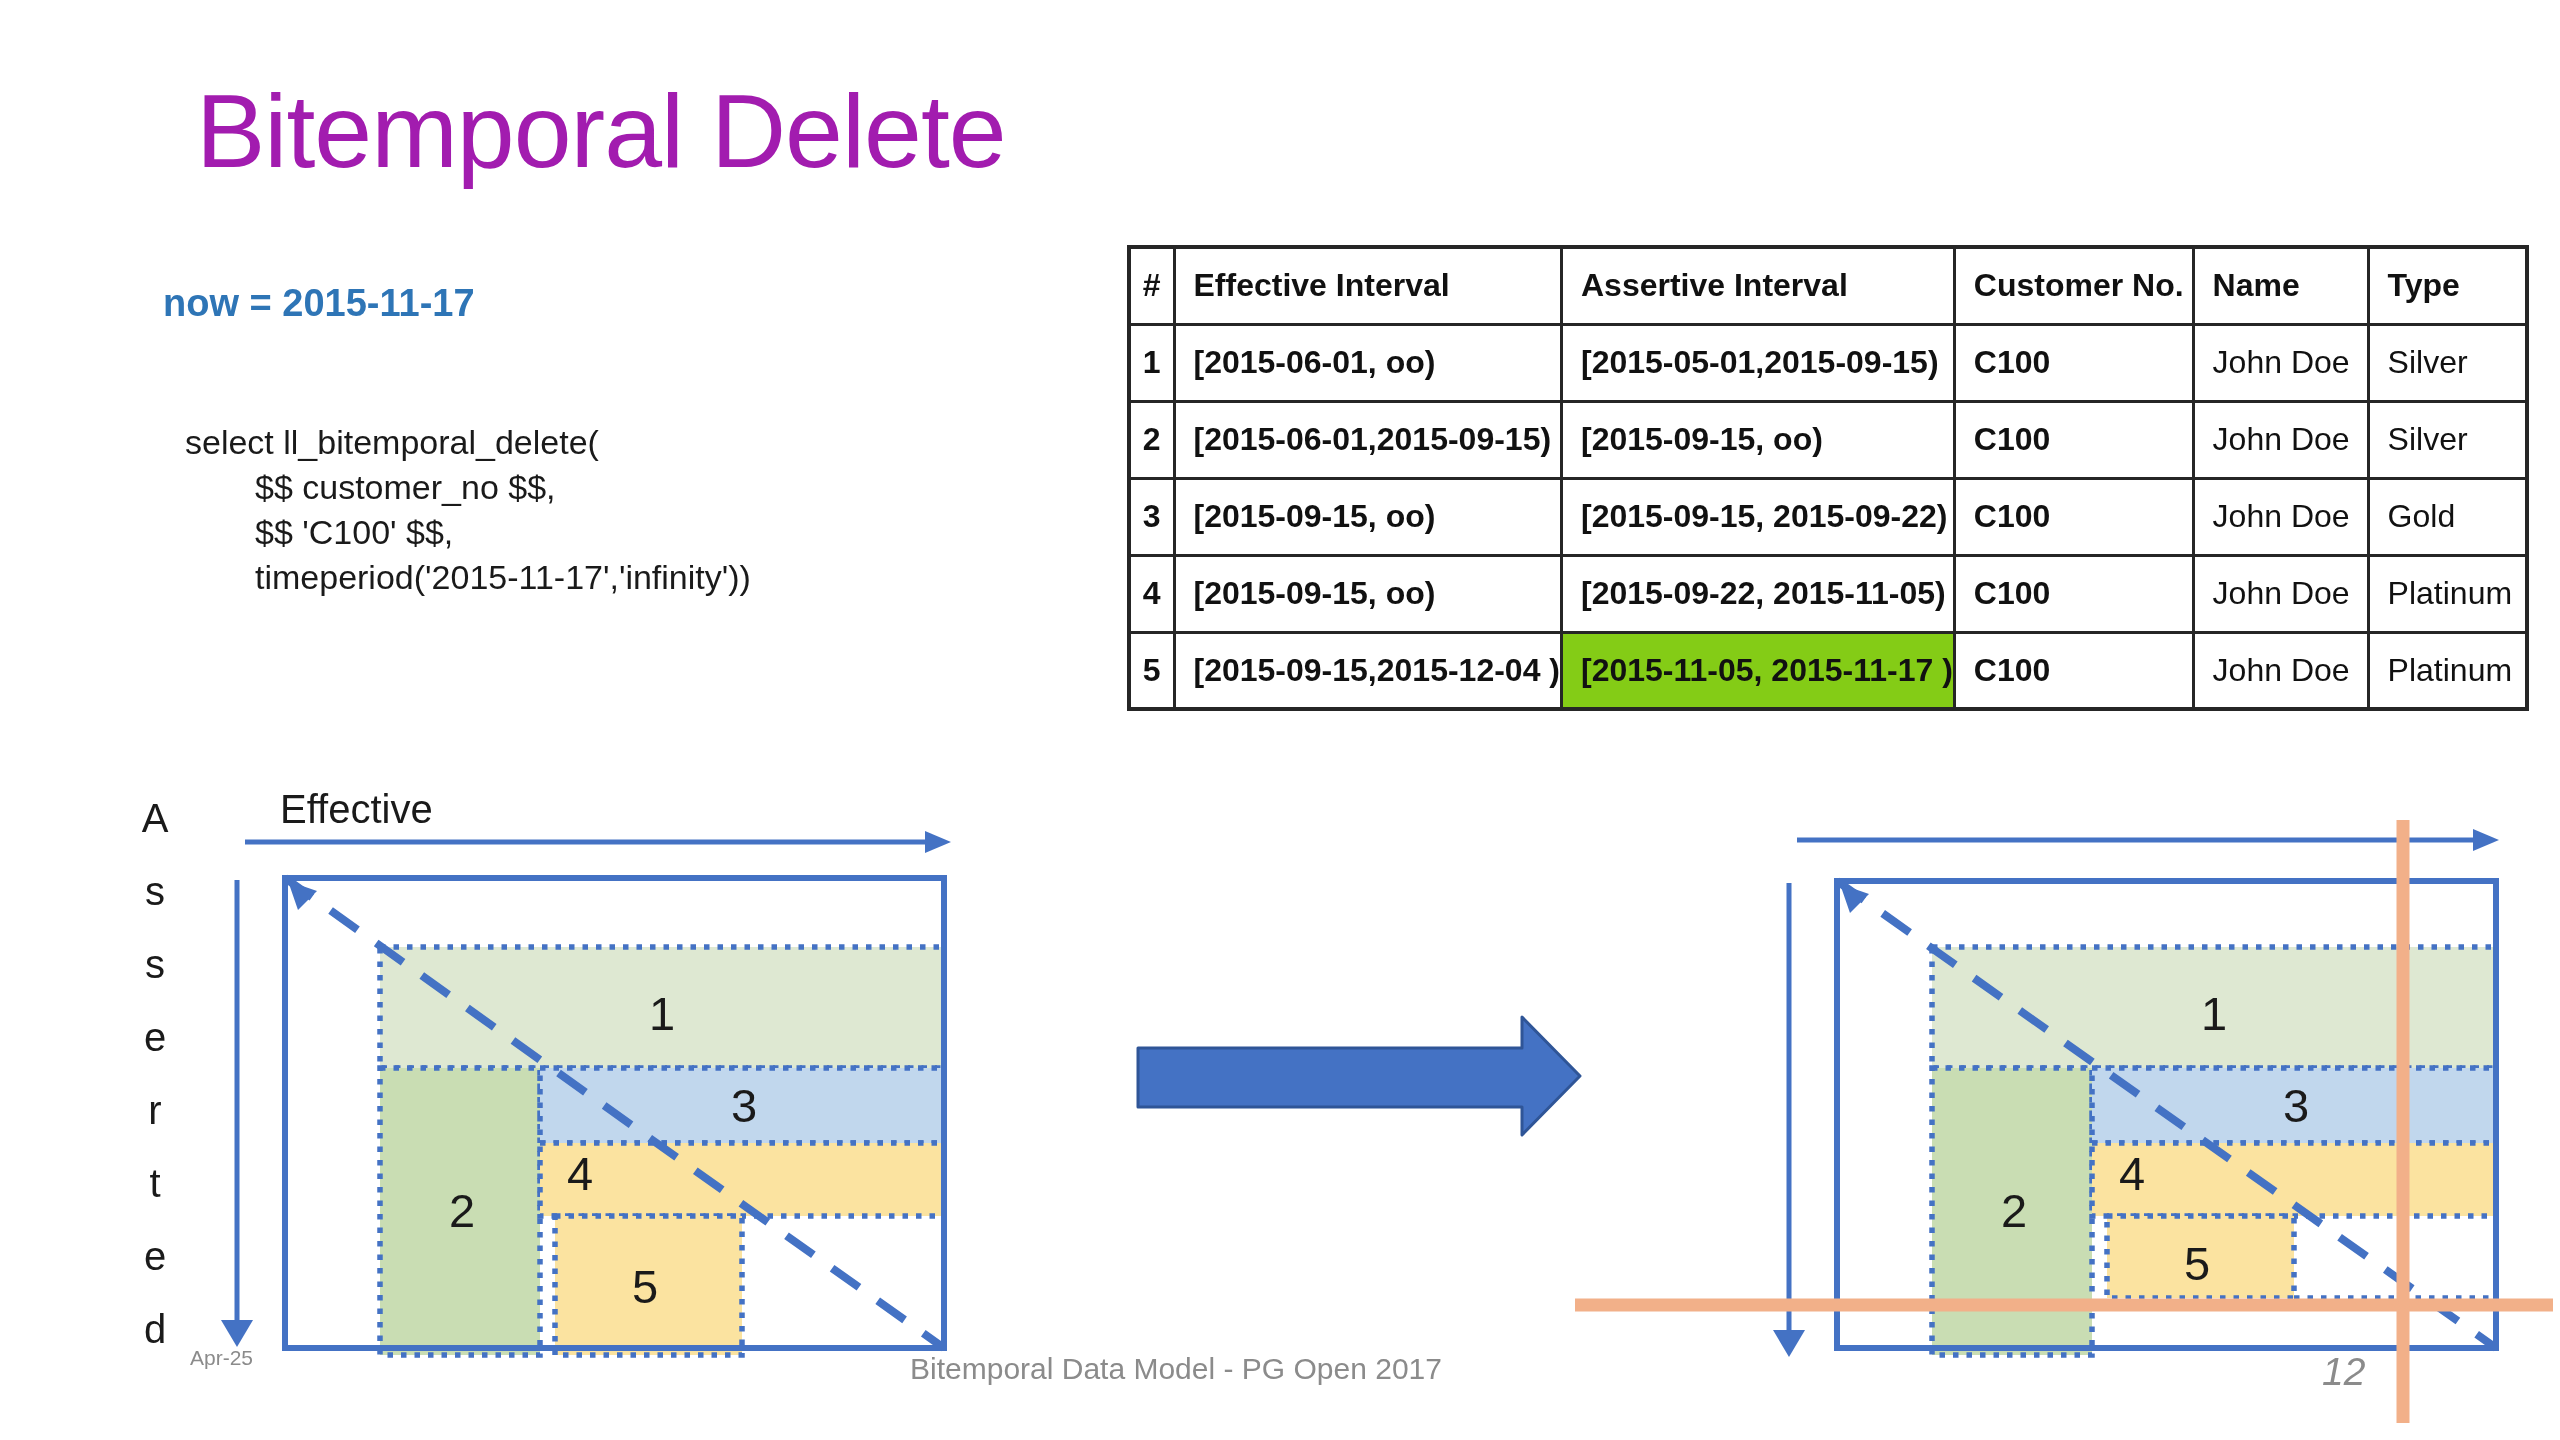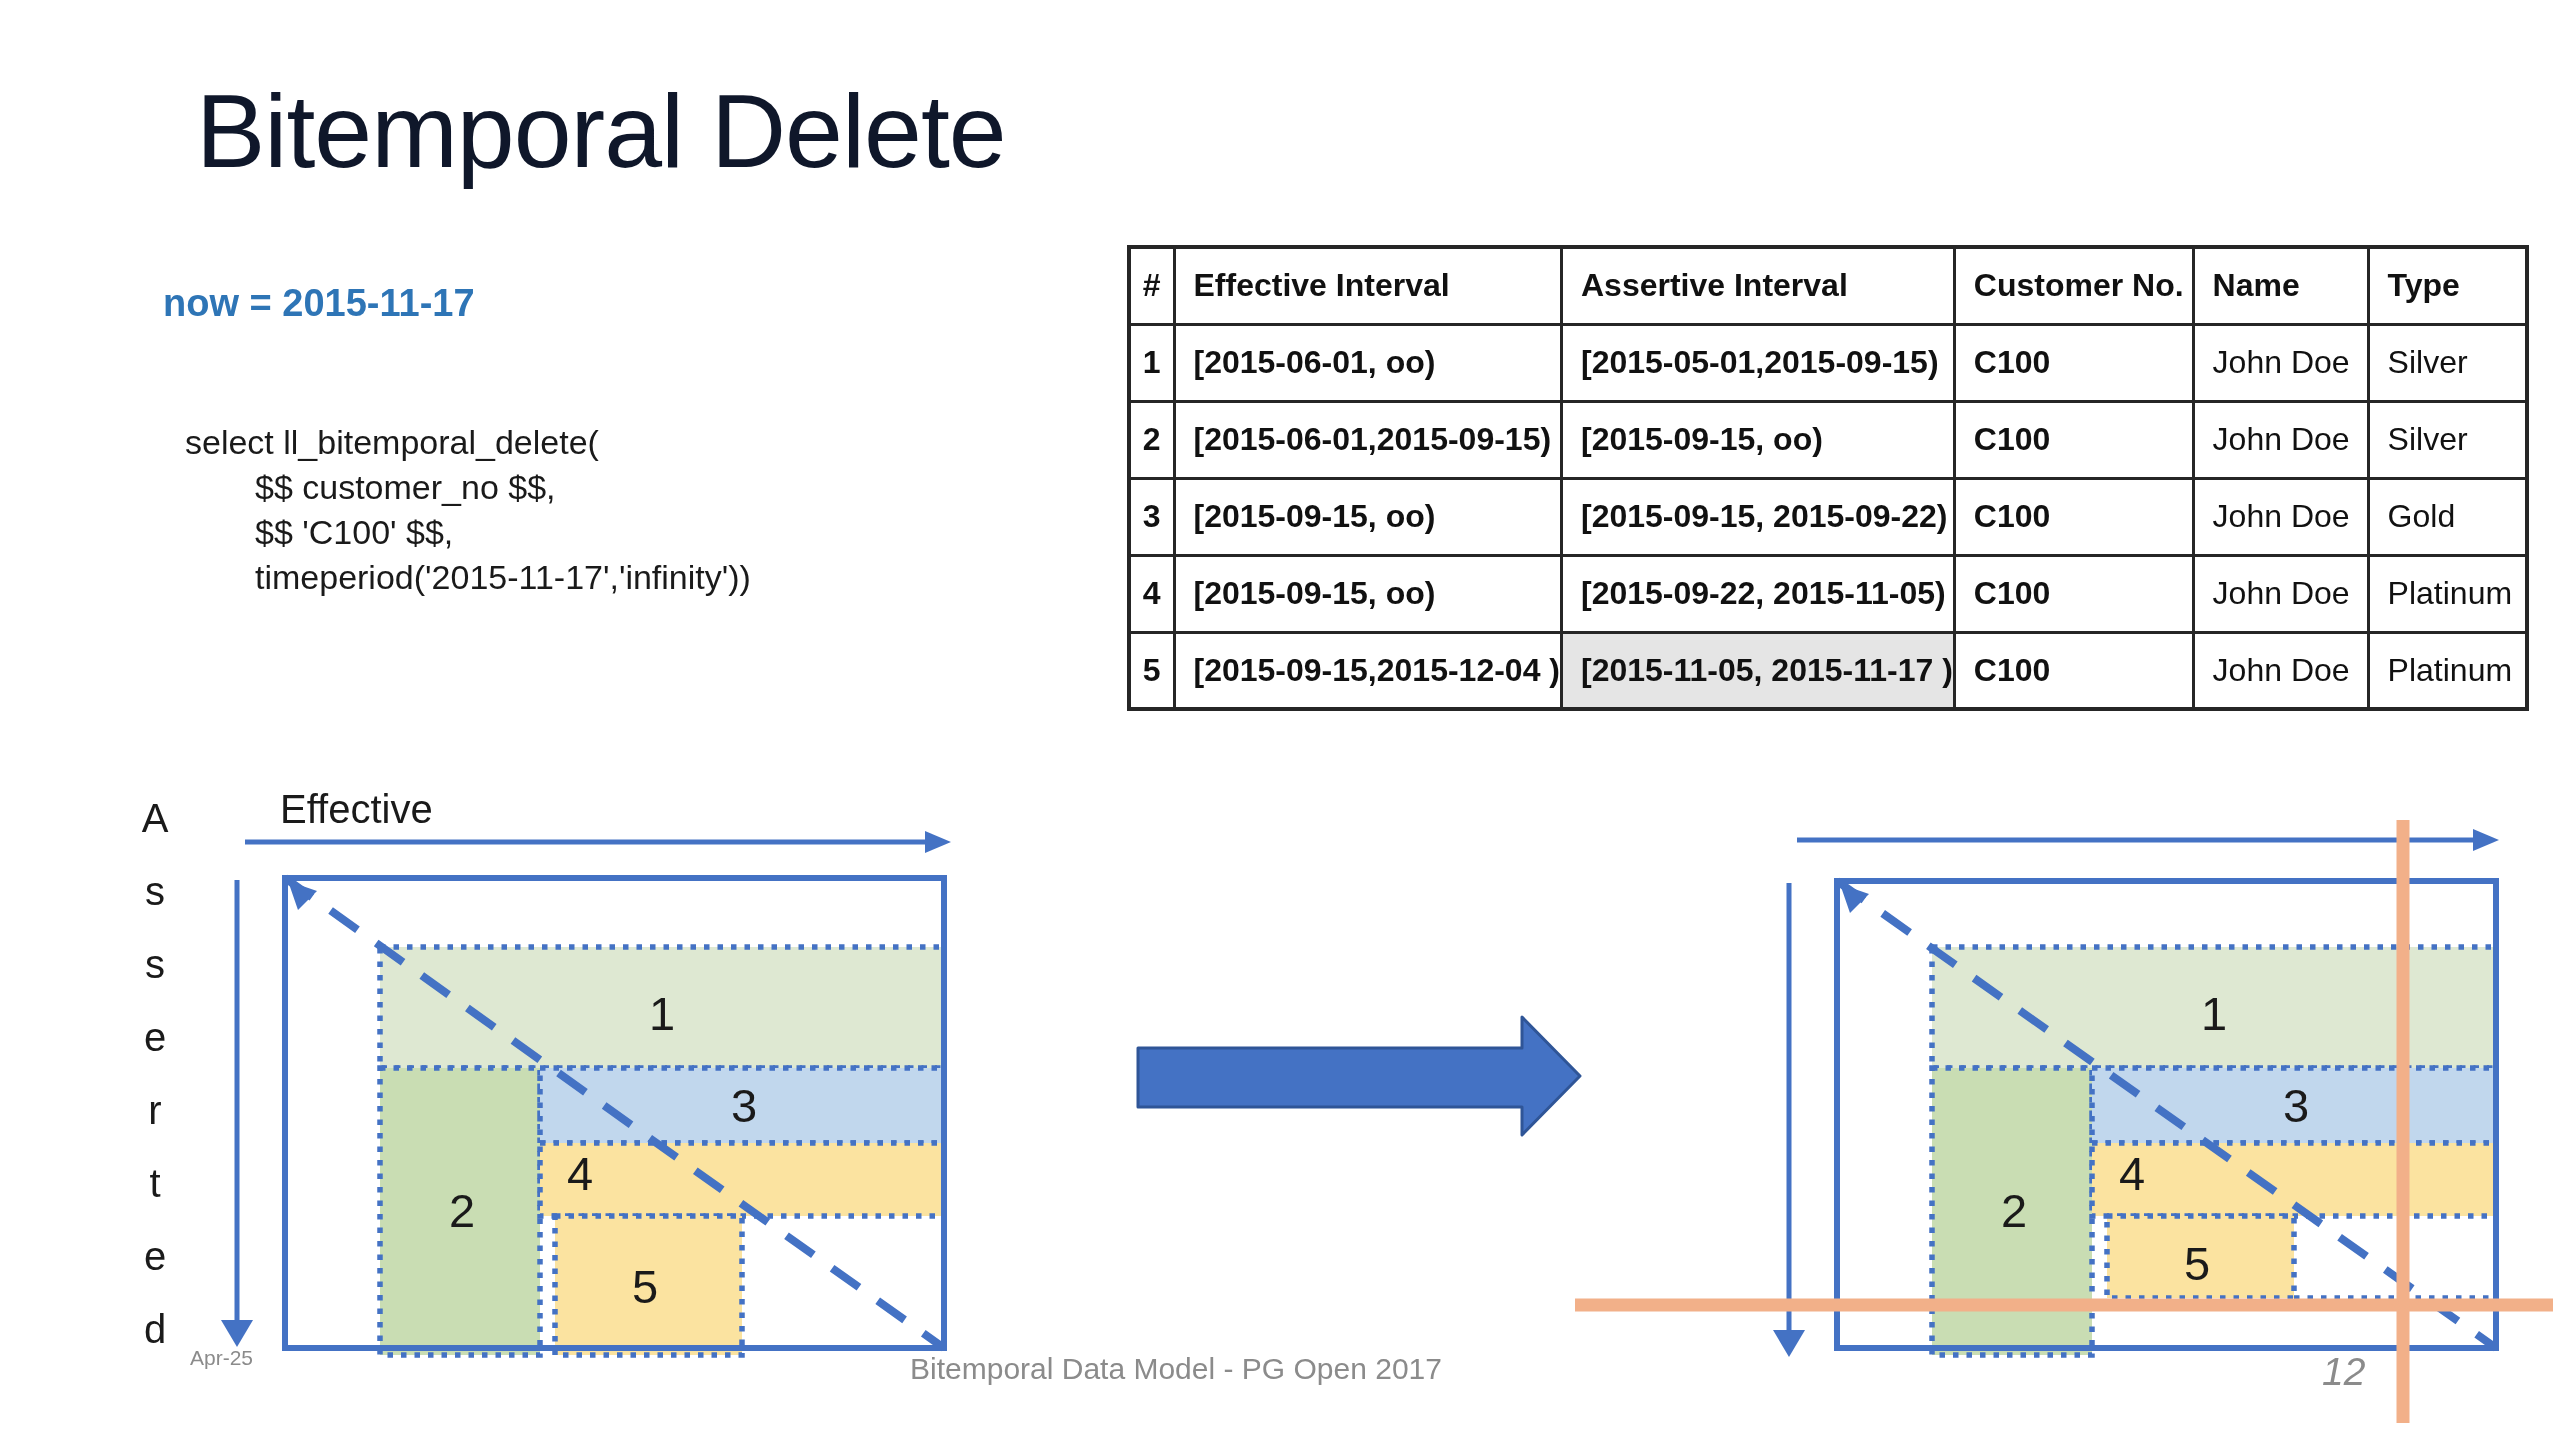--- a/index.html
+++ b/index.html
@@ -2,21 +2,21 @@
 <html><head>
 <meta charset="utf-8">
 <style>
   html,body{margin:0;padding:0;background:#666;}
   .slide{
     position:relative; width:2560px; height:1440px; background:#ffffff;
     overflow:hidden; font-family:"Liberation Sans", sans-serif; color:#1b1b1b;
   }
   .title{
     position:absolute; left:196px; top:72px;
-    font-size:104px; font-weight:300; letter-spacing:-1px; color:#0f172a;
+    font-size:104px; font-weight:300; letter-spacing:-1px; color:#a21caf;
     white-space:nowrap;
   }
   .now-line{
     position:absolute; left:163px; top:282px;
     font-size:38px; font-weight:bold; white-space:nowrap;
   }
   .sql{
     position:absolute; left:185px; top:420px;
     font-size:34px; line-height:45px; color:#1a1a1a; white-space:pre;
   }
@@ -103,21 +103,21 @@
           <td class="c0 b">4</td>
           <td class="b">[2015-09-15, oo)</td>
           <td class="b">[2015-09-22, 2015-11-05)</td>
           <td class="b">C100</td>
           <td class="">John Doe</td>
           <td class="">Platinum</td>
         </tr>
         <tr>
           <td class="c0 b">5</td>
           <td class="b">[2015-09-15,2015-12-04 )</td>
-          <td class="b" style="background: #e5e5e5;">[2015-11-05, 2015-11-17 )</td>
+          <td class="b" style="background: #84cc16;">[2015-11-05, 2015-11-17 )</td>
           <td class="b">C100</td>
           <td class="">John Doe</td>
           <td class="">Platinum</td>
         </tr>
       </tbody>
   </table>
 
   <svg id="diagram-left" class="diagram" width="830" height="620" viewBox="0 0 830 620">
       <rect x="250" y="172" width="564" height="121" fill="#DEE8D2" stroke="#4472C4" stroke-width="5.5" stroke-dasharray="5.5 8"></rect>
       <rect x="250" y="293" width="160" height="287" fill="#C9DDB3" stroke="#4472C4" stroke-width="5.5" stroke-dasharray="5.5 8"></rect>

